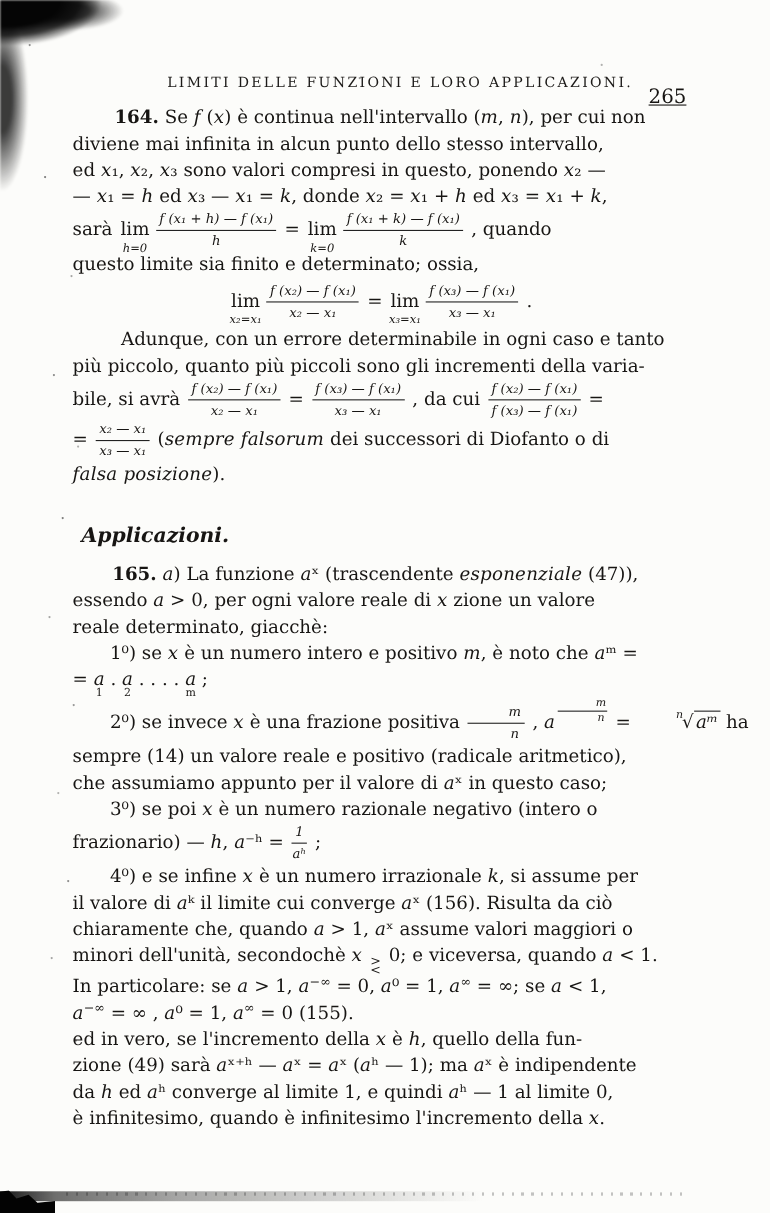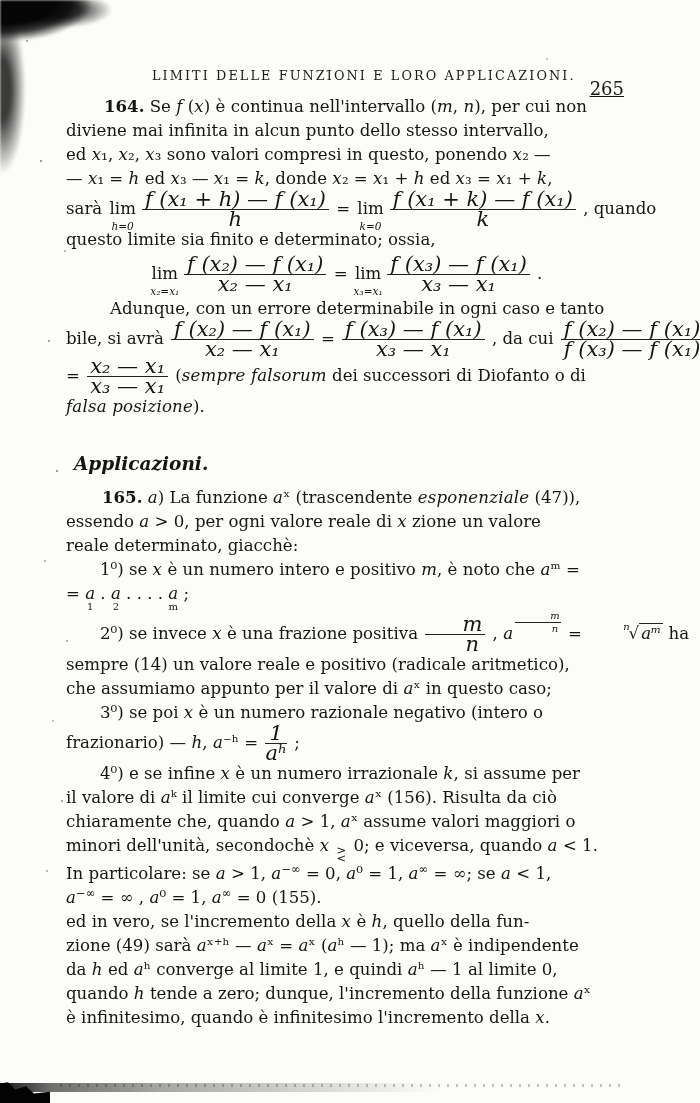--- a/index.html
+++ b/index.html
@@ -44,21 +44,21 @@
   .hdr{position:relative;height:24px;margin-bottom:8px;}
   .hdr .t{position:absolute;left:86px;top:6px;font-size:12.8px;letter-spacing:2.1px;color:#1c1a18;}
   .hdr .n{position:absolute;right:2px;top:16px;font-size:18px;text-decoration:underline;}
   .line{font-size:16.6px;line-height:24px;min-height:24px;white-space:nowrap;}
   .line.center{text-align:center;white-space:nowrap;}
   .line.heading{font-weight:700;font-style:italic;font-size:18.5px;line-height:26px;}
   .b{font-weight:700;}
   i{letter-spacing:.2px;}
   
   .fr{display:inline-block;vertical-align:middle;text-align:center;font-style:italic;
-      line-height:17px;font-size:21px;margin:0 2px;}
+      line-height:17px;font-size:12px;margin:0 2px;}
   .fr .fn{display:block;border-bottom:1px solid #222;padding:0 3px 1px;}
   .fr .fd{display:block;padding-top:1px;}
   
   .lim{display:inline-block;position:relative;margin:0 4px 0 2px;}
   .lim .lu{position:absolute;top:100%;left:50%;transform:translate(-50%,-7px);
       font-size:10.5px;font-style:italic;white-space:nowrap;}
   
   .root{white-space:nowrap;font-style:italic;margin-left:36px;}
   .root .ix{font-size:10px;vertical-align:9px;margin-right:-1px;font-style:italic;}
   .root .sg{font-style:normal;}
@@ -95,20 +95,21 @@
     </div>
     <div id="page-body">
         <div class="line" style="text-indent: 38px;"><span class="b">164.</span><span> Se </span><i>f</i><span> (</span><i>x</i><span>) è continua nell'intervallo (</span><i>m</i><span>, </span><i>n</i><span>), per cui non</span></div>
         <div class="line"><span>diviene mai infinita in alcun punto dello stesso intervallo,</span></div>
         <div class="line"><span>ed </span><i>x</i><span>₁, </span><i>x</i><span>₂, </span><i>x</i><span>₃ sono valori compresi in questo, ponendo </span><i>x</i><span>₂ —</span></div>
         <div class="line"><span>— </span><i>x</i><span>₁ = </span><i>h</i><span> ed </span><i>x</i><span>₃ — </span><i>x</i><span>₁ = </span><i>k</i><span>, donde </span><i>x</i><span>₂ = </span><i>x</i><span>₁ + </span><i>h</i><span> ed </span><i>x</i><span>₃ = </span><i>x</i><span>₁ + </span><i>k</i><span>,</span></div>
         <div class="line"><span>sarà </span><span class="lim"><span class="lt">lim</span><span class="lu">h=0</span></span><span class="fr"><span class="fn">f (x₁ + h) — f (x₁)</span><span class="fd">h</span></span><span> = </span><span class="lim"><span class="lt">lim</span><span class="lu">k=0</span></span><span class="fr"><span class="fn">f (x₁ + k) — f (x₁)</span><span class="fd">k</span></span><span> , quando</span></div>
         <div class="line"><span>questo limite sia finito e determinato; ossia,</span></div>
         <div class="line center" style="margin-top: 4px;"><span class="lim"><span class="lt">lim</span><span class="lu">x₂=x₁</span></span><span class="fr"><span class="fn">f (x₂) — f (x₁)</span><span class="fd">x₂ — x₁</span></span><span> = </span><span class="lim"><span class="lt">lim</span><span class="lu">x₃=x₁</span></span><span class="fr"><span class="fn">f (x₃) — f (x₁)</span><span class="fd">x₃ — x₁</span></span><span> .</span></div>
         <div class="line" style="margin-top: 4px; margin-left: 44px;"><span>Adunque, con un errore determinabile in ogni caso e tanto</span></div>
+        <div class="line"><span>più piccolo, quanto più piccoli sono gli incrementi della varia-</span></div>
         <div class="line"><span>bile, si avrà </span><span class="fr"><span class="fn">f (x₂) — f (x₁)</span><span class="fd">x₂ — x₁</span></span><span> = </span><span class="fr"><span class="fn">f (x₃) — f (x₁)</span><span class="fd">x₃ — x₁</span></span><span> , da cui </span><span class="fr"><span class="fn">f (x₂) — f (x₁)</span><span class="fd">f (x₃) — f (x₁)</span></span><span> =</span></div>
         <div class="line"><span>= </span><span class="fr"><span class="fn">x₂ — x₁</span><span class="fd">x₃ — x₁</span></span><span> (</span><i>sempre falsorum</i><span> dei successori di Diofanto o di</span></div>
         <div class="line"><i>falsa posizione</i><span>).</span></div>
         <div class="line heading" style="text-indent: 8px; margin-top: 32px;"><span>Applicazioni.</span></div>
         <div class="line" style="text-indent: 36px; margin-top: 8px;"><span class="b">165.</span><span> </span><i>a</i><span>) La funzione </span><i>a</i><span>ˣ (trascendente </span><i>esponenziale</i><span> (47)),</span></div>
         <div class="line"><span>essendo </span><i>a</i><span> &gt; 0, per ogni valore reale di </span><i>x</i><span> zione un valore</span></div>
         <div class="line"><span>reale determinato, giacchè:</span></div>
         <div class="line" style="text-indent: 34px;"><span>1⁰) se </span><i>x</i><span> è un numero intero e positivo </span><i>m</i><span>, è noto che </span><i>a</i><span>ᵐ =</span></div>
         <div class="line" style="margin-bottom: 5px;"><span>= </span><span class="und"><span class="ut">a</span><span class="uu">1</span></span><span> . </span><span class="und"><span class="ut">a</span><span class="uu">2</span></span><span> . . . . </span><span class="und"><span class="ut">a</span><span class="uu">m</span></span><span> ;</span></div>
         <div class="line" style="text-indent: 34px;"><span>2⁰) se invece </span><i>x</i><span> è una frazione positiva </span><span class="fr"><span class="fn">m</span><span class="fd">n</span></span><span> , </span><i>a</i><span class="sfr"><span class="fn">m</span><span class="fd">n</span></span><span> = </span><span class="root"><span class="ix">n</span><span class="sg">√</span><span class="rad">aᵐ</span></span><span> ha</span></div>
@@ -121,17 +122,16 @@
         <div class="line"><span>chiaramente che, quando </span><i>a</i><span> &gt; 1, </span><i>a</i><span>ˣ assume valori maggiori o</span></div>
         <div class="line"><span>minori dell'unità, secondochè </span><i>x</i><span> </span><span class="g2">
             <span>&gt;</span>
             <span>&lt;</span>
           </span><span> 0; e viceversa, quando </span><i>a</i><span> &lt; 1.</span></div>
         <div class="line"><span>In particolare: se </span><i>a</i><span> &gt; 1, </span><i>a</i><sup class="ssup">−∞</sup><span> = 0, </span><i>a</i><span>⁰ = 1, </span><i>a</i><sup class="ssup">∞</sup><span> = ∞; se </span><i>a</i><span> &lt; 1,</span></div>
         <div class="line"><i>a</i><sup class="ssup">−∞</sup><span> = ∞ , </span><i>a</i><span>⁰ = 1, </span><i>a</i><sup class="ssup">∞</sup><span> = 0 (155).</span></div>
         <div class="line"><span>ed in vero, se l'incremento della </span><i>x</i><span> è </span><i>h</i><span>, quello della fun-</span></div>
         <div class="line"><span>zione (49) sarà </span><i>a</i><span>ˣ⁺ʰ — </span><i>a</i><span>ˣ = </span><i>a</i><span>ˣ (</span><i>a</i><span>ʰ — 1); ma </span><i>a</i><span>ˣ è indipendente</span></div>
         <div class="line"><span>da </span><i>h</i><span> ed </span><i>a</i><span>ʰ converge al limite 1, e quindi </span><i>a</i><span>ʰ — 1 al limite 0,</span></div>
-        <div class="line"><span>quando </span><i>h</i><span> tende a zero; dunque, l'incremento della funzione </span><i>a</i><span>ˣ</span></div>
         <div class="line"><span>è infinitesimo, quando è infinitesimo l'incremento della </span><i>x</i><span>.</span></div>
       </div>
   </div>
 </div>
 
 </body></html>

